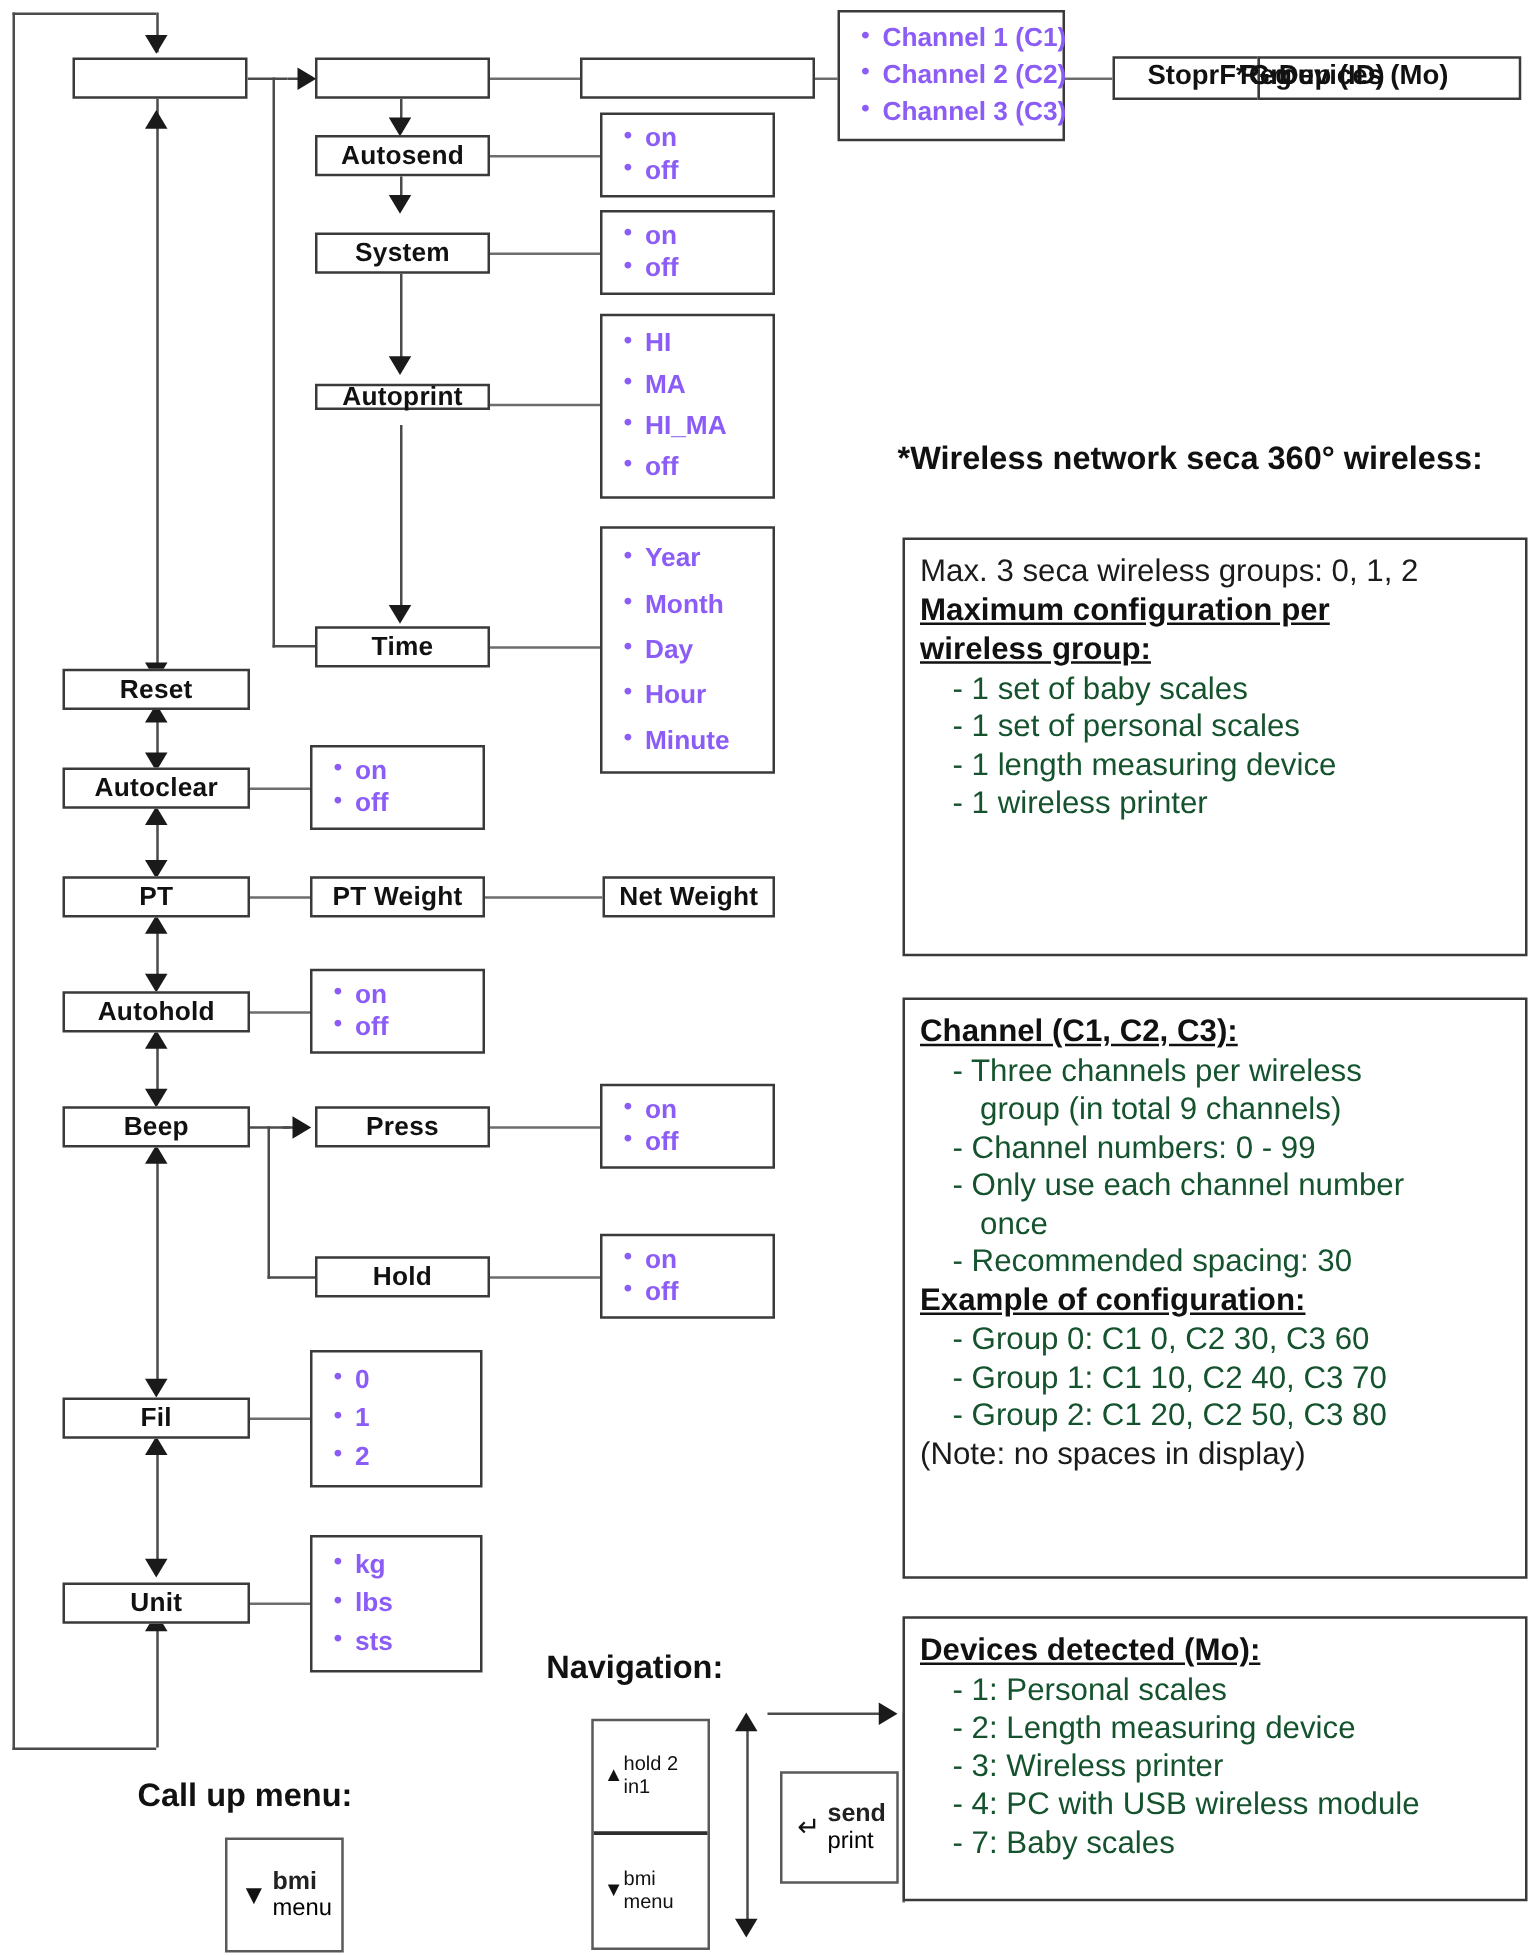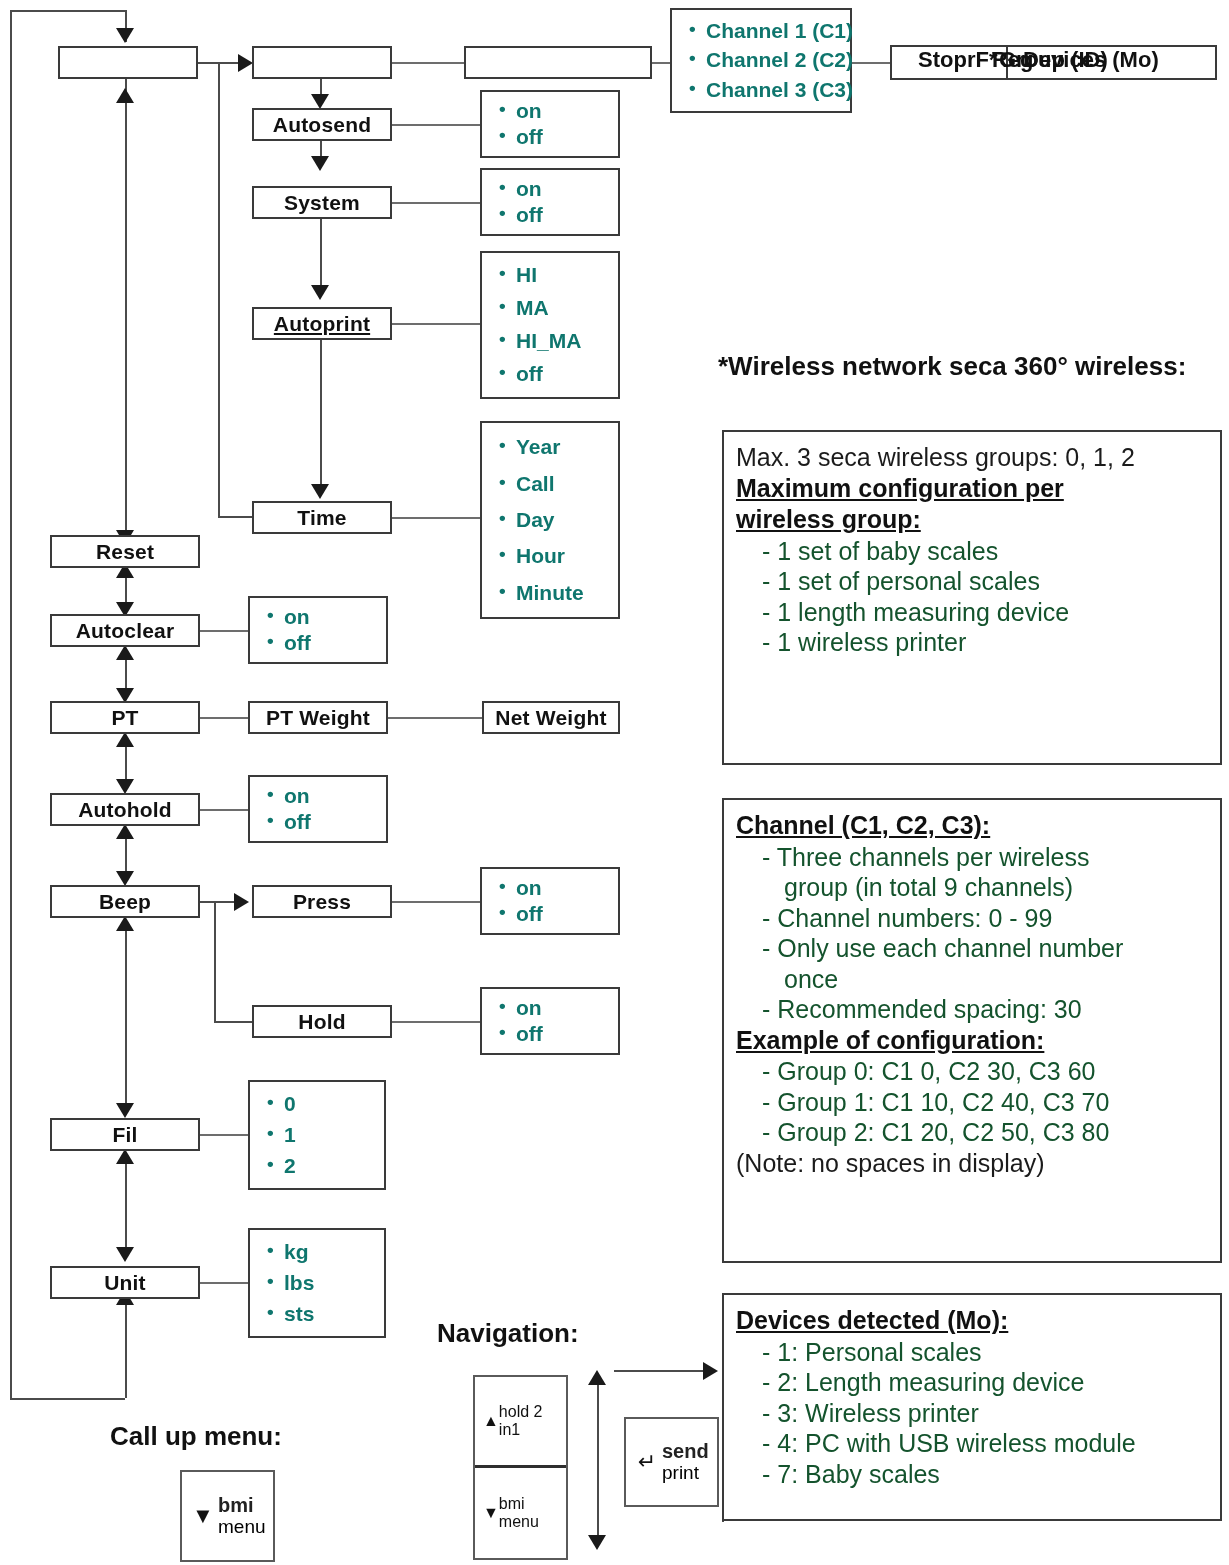--- a/index.html
+++ b/index.html
@@ -45,21 +45,21 @@
     justify-content:space-around;
     padding:6px 0 6px 34px;
     z-index:5;
   }
   .optbox .opt{
     position:relative;
     font-weight:bold;
     font-size:21px;
     line-height:1.15;
     white-space:nowrap;
-    color:#0f766e;
+    color:#8b5cf6;
   }
   .optbox .opt::before{
     content:"\2022";
     position:absolute;
     left:-17px;
     top:-1px;
     font-size:19px;
   }
 
   
@@ -240,37 +240,37 @@
   <div class="box" style="left:252px; top:186px; width:140px; height:33px;">System</div>
   <div class="hl" style="left:392px; top:202px; width:88px;"></div>
   <div class="optbox" style="left:480px; top:168px; width:140px; height:68px;">
     <div class="opt">on</div>
     <div class="opt">off</div>
   </div>
 
   <div class="v" style="left:320px; top:219px; height:76px;"></div>
   <div class="ar down" style="left:311px; top:285px;"></div>
 
-  <div class="box" style="left:252px; top:307px; width:140px; height:33px;text-decoration:underline;">Autoprint</div>
+  <div class="box" style="left:252px; top:307px; width:140px; height:21px;">Autoprint</div>
   <div class="hl" style="left:392px; top:323px; width:88px;"></div>
   <div class="optbox" style="left:480px; top:251px; width:140px; height:148px;">
     <div class="opt">HI</div>
     <div class="opt">MA</div>
     <div class="opt">HI_MA</div>
     <div class="opt">off</div>
   </div>
 
   <div class="v" style="left:320px; top:340px; height:150px;"></div>
   <div class="ar down" style="left:311px; top:484px;"></div>
 
   <div class="box" style="left:252px; top:501px; width:140px; height:33px;">Time</div>
   <div class="hl" style="left:392px; top:517px; width:88px;"></div>
   <div class="optbox" style="left:480px; top:421px; width:140px; height:198px;">
     <div class="opt">Year</div>
-    <div class="opt">Call</div>
+    <div class="opt">Month</div>
     <div class="opt">Day</div>
     <div class="opt">Hour</div>
     <div class="opt">Minute</div>
   </div>
 
   <div class="box" style="left:50px; top:535px; width:150px; height:33px;">Reset</div>
 
   <div class="box" style="left:50px; top:614px; width:150px; height:33px;">Autoclear</div>
   <div class="hl" style="left:200px; top:630px; width:48px;"></div>
   <div class="optbox" style="left:248px; top:596px; width:140px; height:68px;">

